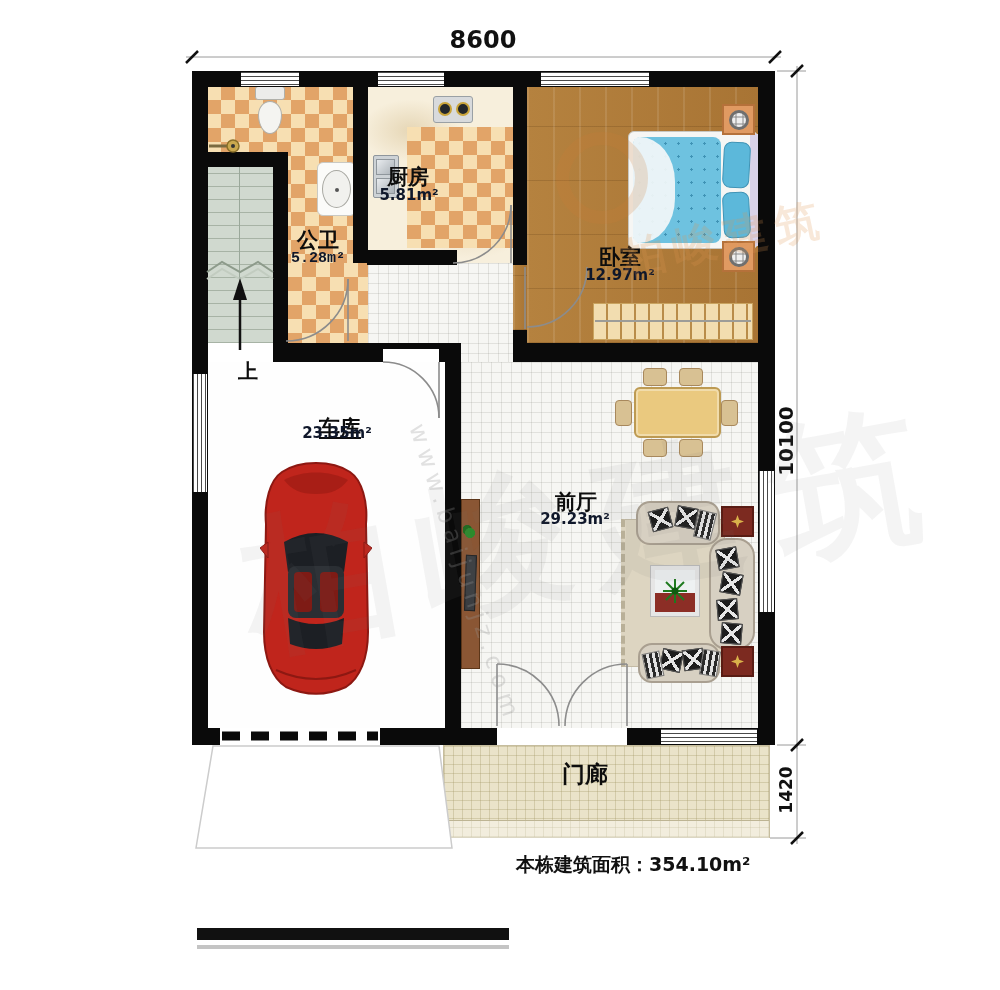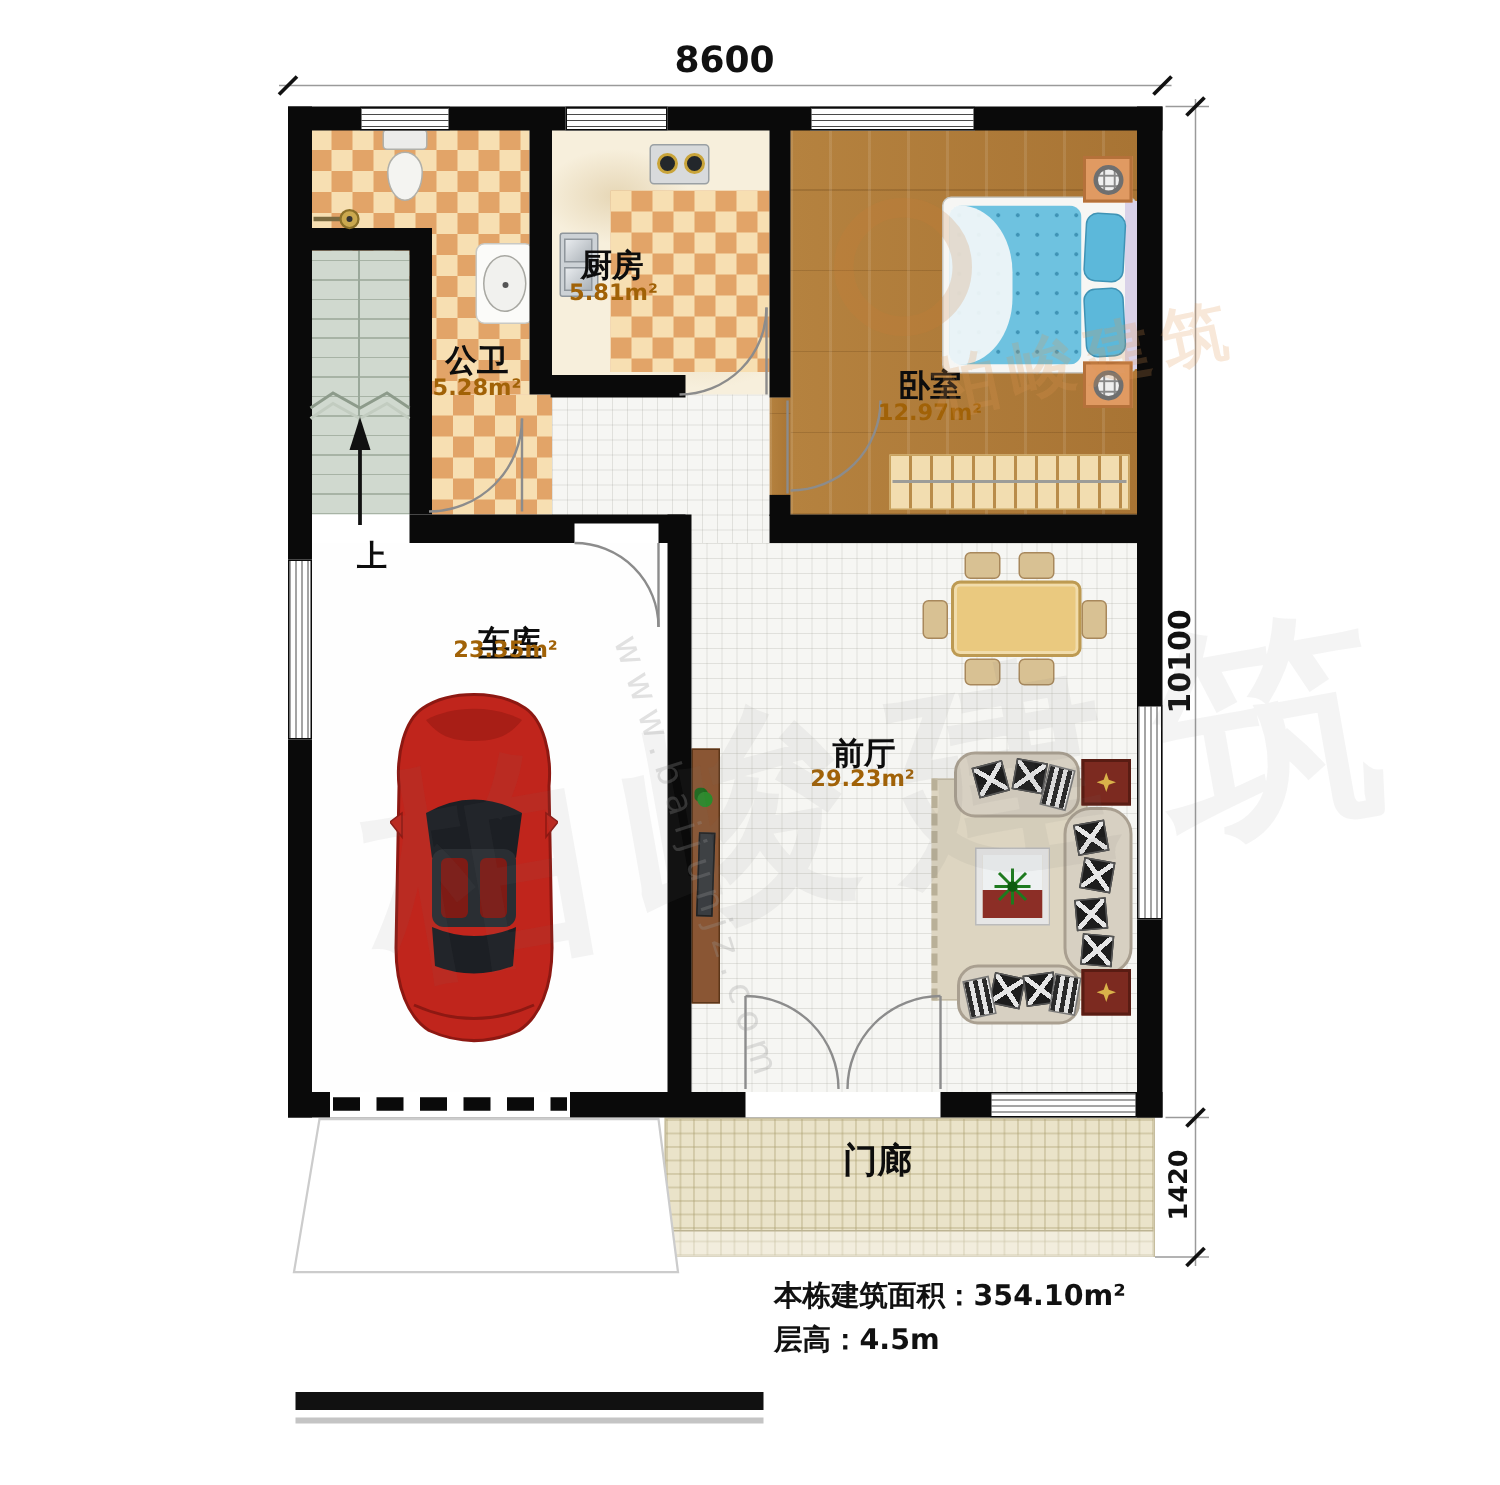--- a/index.html
+++ b/index.html
@@ -14,21 +14,21 @@
   .tile{background-color:#f6f6f3;background-image:linear-gradient(rgba(150,150,140,.22) 1px,transparent 1px),linear-gradient(90deg,rgba(150,150,140,.22) 1px,transparent 1px);background-size:10px 10px;}
   .porchtile{background-color:#eae3c9;background-image:linear-gradient(rgba(168,156,108,.35) 1px,transparent 1px),linear-gradient(90deg,rgba(168,156,108,.35) 1px,transparent 1px);background-size:9px 9px;border:1px solid #c6bd9e;box-sizing:border-box;}
   .stairs{background-color:#d0d9cf;background-image:linear-gradient(90deg,transparent 0 32px,#9aa89a 32px 33px,transparent 33px),repeating-linear-gradient(0deg,#a7b3a5 0 1px,transparent 1px 13px);}
   .garagefloor{background:#fefefe;}
   
   .win{position:absolute;background:#fff;border:1px solid #0a0a0a;box-sizing:border-box;}
   .win.h{background-image:linear-gradient(#4a4a4a 1px,transparent 1px);background-size:100% 4px;}
   .win.v{background-image:linear-gradient(90deg,#4a4a4a 1px,transparent 1px);background-size:4px 100%;}
   
   .roomname{position:absolute;transform:translate(-50%,-50%);font-weight:700;font-size:21px;color:#0d0d0d;white-space:nowrap;}
-  .roomarea{position:absolute;transform:translate(-50%,-50%);font-weight:700;font-size:15px;color:#a16207;white-space:nowrap;}
+  .roomarea{position:absolute;transform:translate(-50%,-50%);font-weight:700;font-size:15px;color:#0f172a;white-space:nowrap;}
   .dimtext{position:absolute;font-weight:700;font-size:19px;color:#111;white-space:nowrap;}
   
   .sofa{position:absolute;background:#d7d0c2;border:2px solid #a99f90;box-sizing:border-box;}
   .cushion{position:absolute;width:19px;height:19px;background-color:#1d1d1d;border:1px solid #555;background-image:linear-gradient(45deg,transparent 44%,#e6e6e6 44% 56%,transparent 56%),linear-gradient(-45deg,transparent 44%,#e6e6e6 44% 56%,transparent 56%);}
   .pillowstr{position:absolute;background:repeating-linear-gradient(90deg,#2a2a2a 0 3px,#e3e3e3 3px 6px);border:1px solid #777;}
   .chair{position:absolute;background:#d8c193;border:1.5px solid #a8885c;border-radius:4px;box-sizing:border-box;}
   .sidetable{position:absolute;width:33px;height:31px;background:#7c2a20;border:2px solid #591c13;box-sizing:border-box;display:flex;align-items:center;justify-content:center;}
   .star4{width:13px;height:13px;background:#d9b24a;clip-path:polygon(50% 0,63% 37%,100% 50%,63% 63%,50% 100%,37% 63%,0 50%,37% 37%);}
   .nightstand{position:absolute;width:33px;height:31px;background:#e09a62;border:2px solid #b5713a;box-sizing:border-box;display:flex;align-items:center;justify-content:center;}
   .lamp{width:20px;height:20px;border-radius:50%;background:#efefef;border:3px solid #6f6f6f;box-sizing:border-box;background-image:linear-gradient(#888 1px,transparent 1px),linear-gradient(90deg,#888 1px,transparent 1px);background-position:center;background-size:50% 50%;}
@@ -205,21 +205,21 @@
     <g stroke="#111" stroke-width="2.5">
       <line x1="186" y1="63" x2="198" y2="51"></line>
       <line x1="769" y1="63" x2="781" y2="51"></line>
       <line x1="791" y1="77" x2="803" y2="65"></line>
       <line x1="791" y1="751" x2="803" y2="739"></line>
       <line x1="791" y1="844" x2="803" y2="832"></line>
     </g>
   </svg>
 
   <div class="roomname" style="left:318px;top:240px;">公卫</div>
-  <div class="roomarea" style="left:318px;top:258px;">5.28m²</div>
+  <div class="roomarea" style="left:318px;top:258px;font-family:Liberation Mono, monospace;">5.28m²</div>
   <div class="roomname" style="left:408px;top:177px;">厨房</div>
   <div class="roomarea" style="left:409px;top:195px;">5.81m²</div>
   <div class="roomname" style="left:620px;top:257px;font-family:Liberation Mono, monospace;">卧室</div>
   <div class="roomarea" style="left:620px;top:275px;">12.97m²</div>
   <div class="roomname" style="left:340px;top:428px;text-decoration:underline;">车库</div>
   <div class="roomarea" style="left:337px;top:433px;">23.35m²</div>
   <div class="roomname" style="left:576px;top:502px;">前厅</div>
   <div class="roomarea" style="left:575px;top:519px;">29.23m²</div>
   <div class="roomname" style="left:585px;top:774px;font-size:23px;">门廊</div>
   <div class="roomname" style="left:248px;top:371px;font-size:20px;">上</div>
@@ -231,17 +231,16 @@
   <div class="wm" style="left:556px;top:132px;width:92px;height:92px;border:13px solid rgba(205,125,55,.20);border-radius:50%;box-sizing:border-box;"></div>
   <div class="wm" style="left:620px;top:210px;font-size:44px;font-weight:700;color:rgba(225,150,80,.22);letter-spacing:8px;transform:rotate(-12deg);">柏峻建筑</div>
   <div class="wm" style="left:240px;top:430px;font-size:150px;font-weight:700;color:rgba(120,120,120,.08);letter-spacing:28px;transform:rotate(-10deg);white-space:nowrap;">柏峻建筑</div>
   <div class="wm" style="left:430px;top:420px;font-size:24px;color:rgba(150,150,150,.28);letter-spacing:6px;transform:rotate(72deg);transform-origin:left top;white-space:nowrap;">www.baijunjz.com</div>
 
   <div class="abs" style="left:0;top:850px;width:1000px;height:130px;">
     <div class="abs" style="left:197px;top:78px;width:312px;height:12px;background:#111;"></div>
     <div class="abs" style="left:197px;top:95px;width:312px;height:4px;background:#c4c4c4;"></div>
     <div class="abs" style="left:516px;top:0px;">
       <div class="statline">本栋建筑面积：354.10m²</div>
-      <div class="statline">层高：4.5m</div>
     </div>
   </div>
 
 </div>
 
 </body></html>

